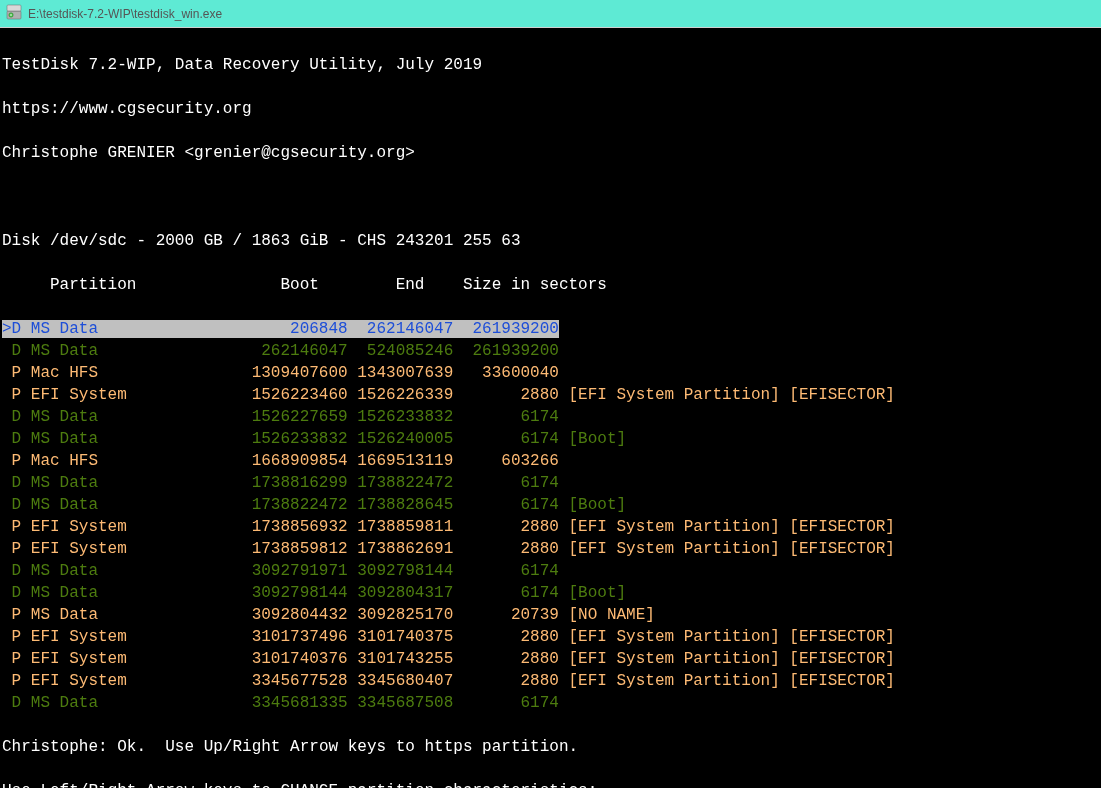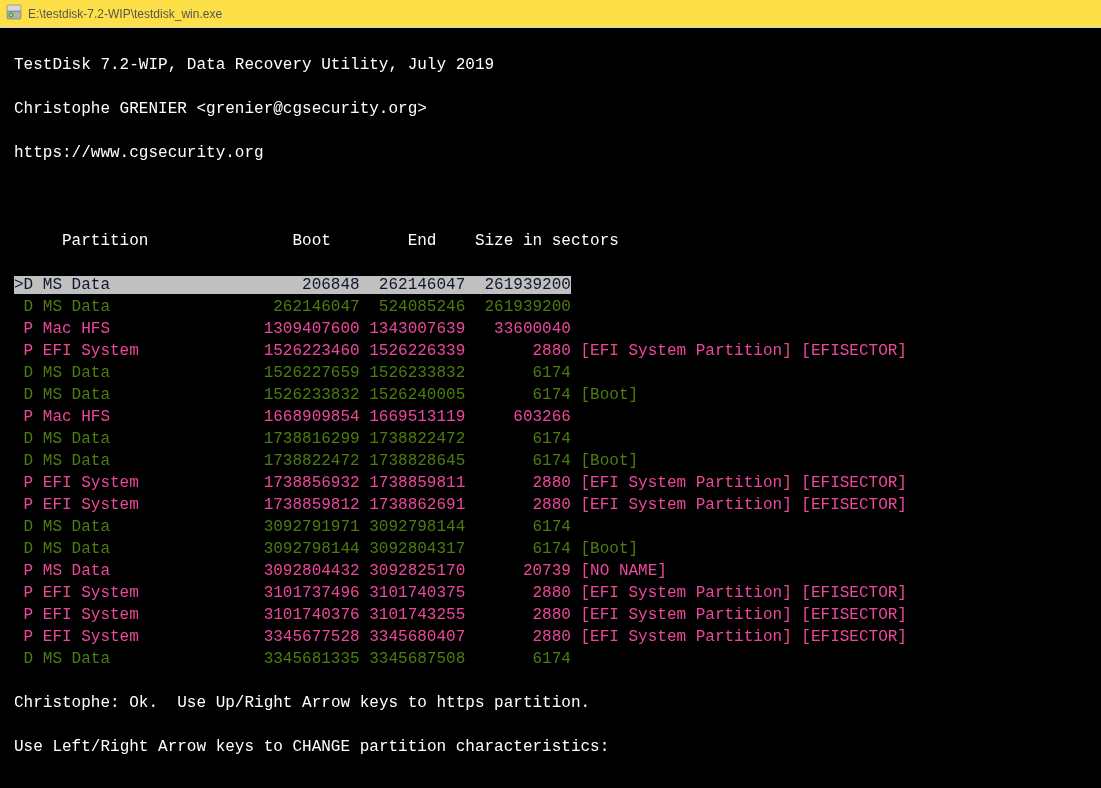--- a/index.html
+++ b/index.html
@@ -7,68 +7,69 @@
     padding: 0;
     width: 1101px;
     height: 788px;
     font-family: Consolas, "Courier New", monospace;
     font-size: 16px;
     background: #fff;
     overflow: hidden;
   }
   .titlebar {
     height: 28px;
-    background: #fde047;
+    background: #5eead4;
     border-bottom: 1px solid #d0d0d0;
     display: flex;
     align-items: center;
     padding: 2px 6px;
     font-family: "Segoe UI", Tahoma, sans-serif;
     font-size: 12px;
     color: #555;
     box-sizing: border-box;
   }
   .titlebar svg { margin-right: 6px; }
   .terminal {
     background: #000;
     color: #fff;
     width: 1101px;
     height: 760px;
     box-sizing: border-box;
-    padding: 4px 14px;
+    padding: 4px 2px;
     white-space: pre;
     line-height: 22px;
     letter-spacing: 0px;
   }
   .row { display: block; }
-  .green { color: #ec4899; }
+  .green { color: #fdba74; }
   .white { color: #4d7c0f; }
-  .sel { background: #c0c0c0; color: #0f172a; }
+  .sel { background: #c0c0c0; color: #1d4ed8; }
   .bold { font-weight: normal; }
 </style>
 </head>
 <body>
 
 <div class="titlebar">
   <span>
     <svg width="16" height="16" viewBox="0 0 16 16">
       <rect x="1" y="7" width="14" height="8" rx="1" fill="#b0b0b0" stroke="#666" stroke-width="0.5"></rect>
       <rect x="1" y="1" width="14" height="6" rx="1" fill="#d8d8d8" stroke="#666" stroke-width="0.5"></rect>
       <circle cx="5" cy="11" r="2.2" fill="#4cc24c" stroke="#2a7a2a" stroke-width="0.5"></circle>
       <circle cx="5" cy="11" r="0.8" fill="#fff"></circle>
     </svg>
   </span>
   <span>E:\testdisk-7.2-WIP\testdisk_win.exe</span>
 </div>
 
 <div class="terminal">
 <span class="row">TestDisk 7.2-WIP, Data Recovery Utility, July 2019</span>
+<span class="row">https://www.cgsecurity.org</span>
 <span class="row">Christophe GRENIER &lt;grenier@cgsecurity.org&gt;</span>
-<span class="row">https://www.cgsecurity.org</span>
 <span class="row"> </span>
+<span class="row">Disk /dev/sdc - 2000 GB / 1863 GiB - CHS 243201 255 63</span>
 <span class="row">     Partition               Boot        End    Size in sectors</span>
 <div id="partitions"><span class="row"><span class="sel white">&gt;D MS Data                    206848  262146047  261939200</span></span><span class="row"><span class="white"> D MS Data                 262146047  524085246  261939200</span></span><span class="row"><span class="green"> P Mac HFS                1309407600 1343007639   33600040</span></span><span class="row"><span class="green"> P EFI System             1526223460 1526226339       2880</span><span class="green"> [EFI System Partition] [EFISECTOR]</span></span><span class="row"><span class="white"> D MS Data                1526227659 1526233832       6174</span></span><span class="row"><span class="white"> D MS Data                1526233832 1526240005       6174</span><span class="white"> [Boot]</span></span><span class="row"><span class="green"> P Mac HFS                1668909854 1669513119     603266</span></span><span class="row"><span class="white"> D MS Data                1738816299 1738822472       6174</span></span><span class="row"><span class="white"> D MS Data                1738822472 1738828645       6174</span><span class="white"> [Boot]</span></span><span class="row"><span class="green"> P EFI System             1738856932 1738859811       2880</span><span class="green"> [EFI System Partition] [EFISECTOR]</span></span><span class="row"><span class="green"> P EFI System             1738859812 1738862691       2880</span><span class="green"> [EFI System Partition] [EFISECTOR]</span></span><span class="row"><span class="white"> D MS Data                3092791971 3092798144       6174</span></span><span class="row"><span class="white"> D MS Data                3092798144 3092804317       6174</span><span class="white"> [Boot]</span></span><span class="row"><span class="green"> P MS Data                3092804432 3092825170      20739</span><span class="green"> [NO NAME]</span></span><span class="row"><span class="green"> P EFI System             3101737496 3101740375       2880</span><span class="green"> [EFI System Partition] [EFISECTOR]</span></span><span class="row"><span class="green"> P EFI System             3101740376 3101743255       2880</span><span class="green"> [EFI System Partition] [EFISECTOR]</span></span><span class="row"><span class="green"> P EFI System             3345677528 3345680407       2880</span><span class="green"> [EFI System Partition] [EFISECTOR]</span></span><span class="row"><span class="white"> D MS Data                3345681335 3345687508       6174</span></span></div>
 <span class="row"><span>Christophe: Ok.  Use </span><span class="bold">Up</span><span>/</span><span class="bold">Right</span><span> Arrow keys to https partition.</span></span>
 <span class="row"><span>Use </span><span class="bold">Left</span><span>/</span><span class="bold">Right</span><span> Arrow keys to CHANGE partition characteristics:</span></span>
 
 
 
 
 </div>
 

